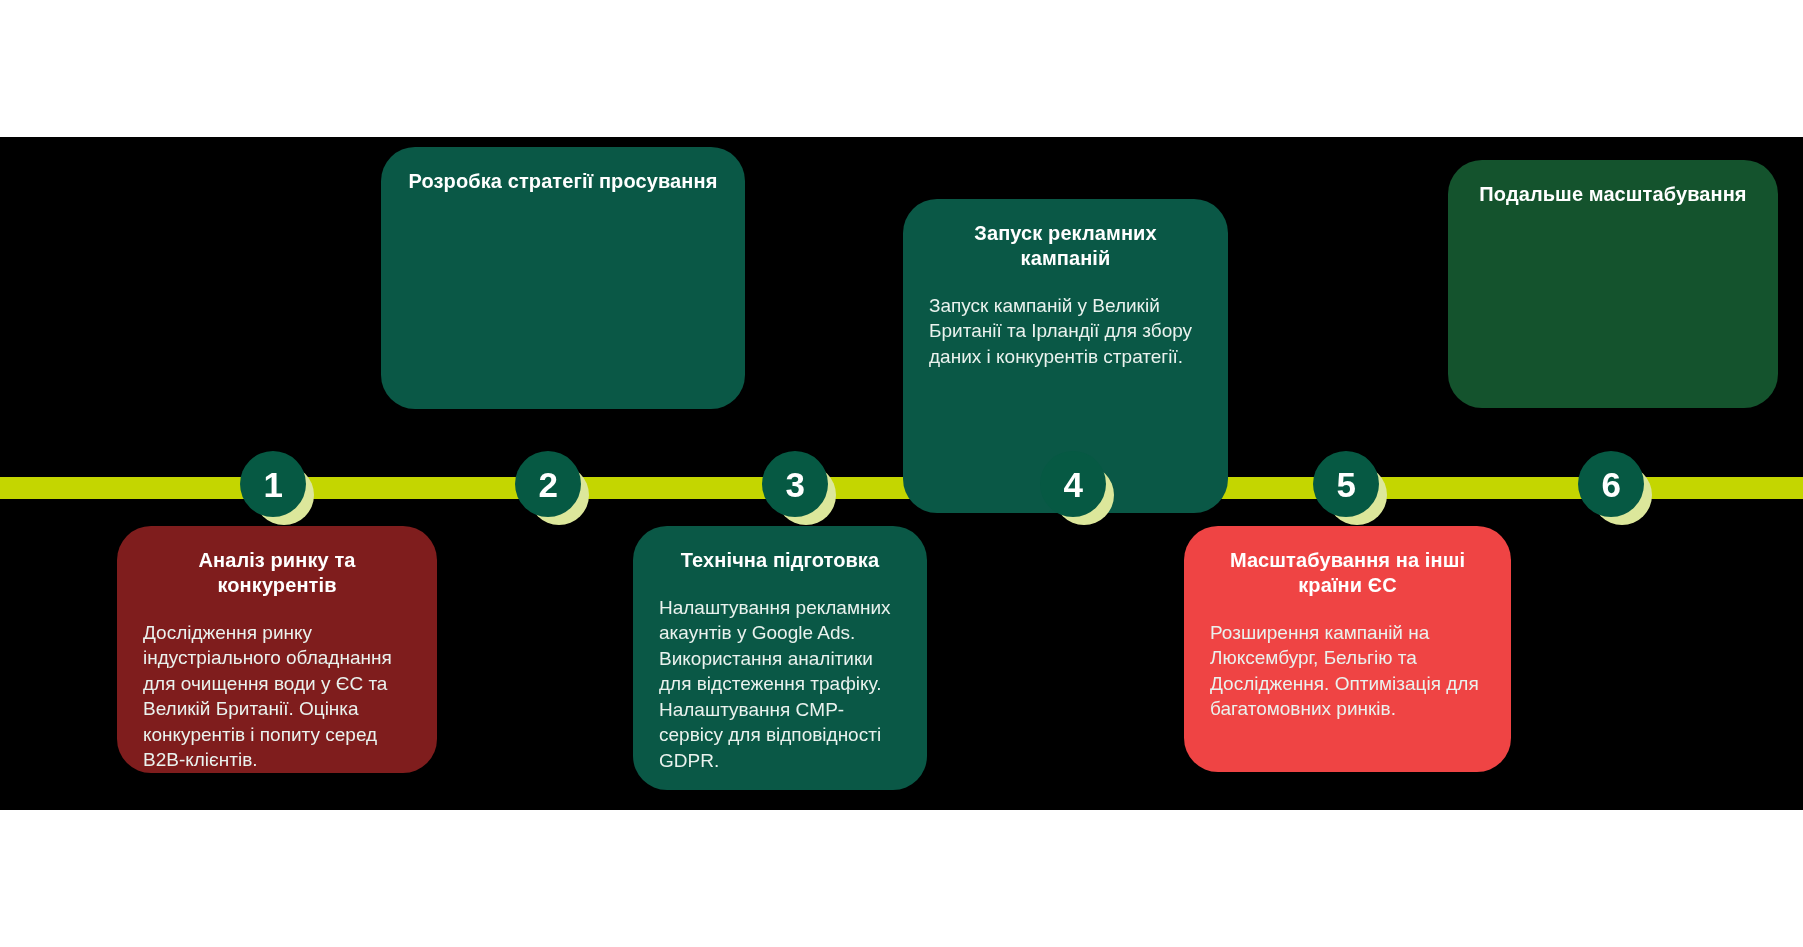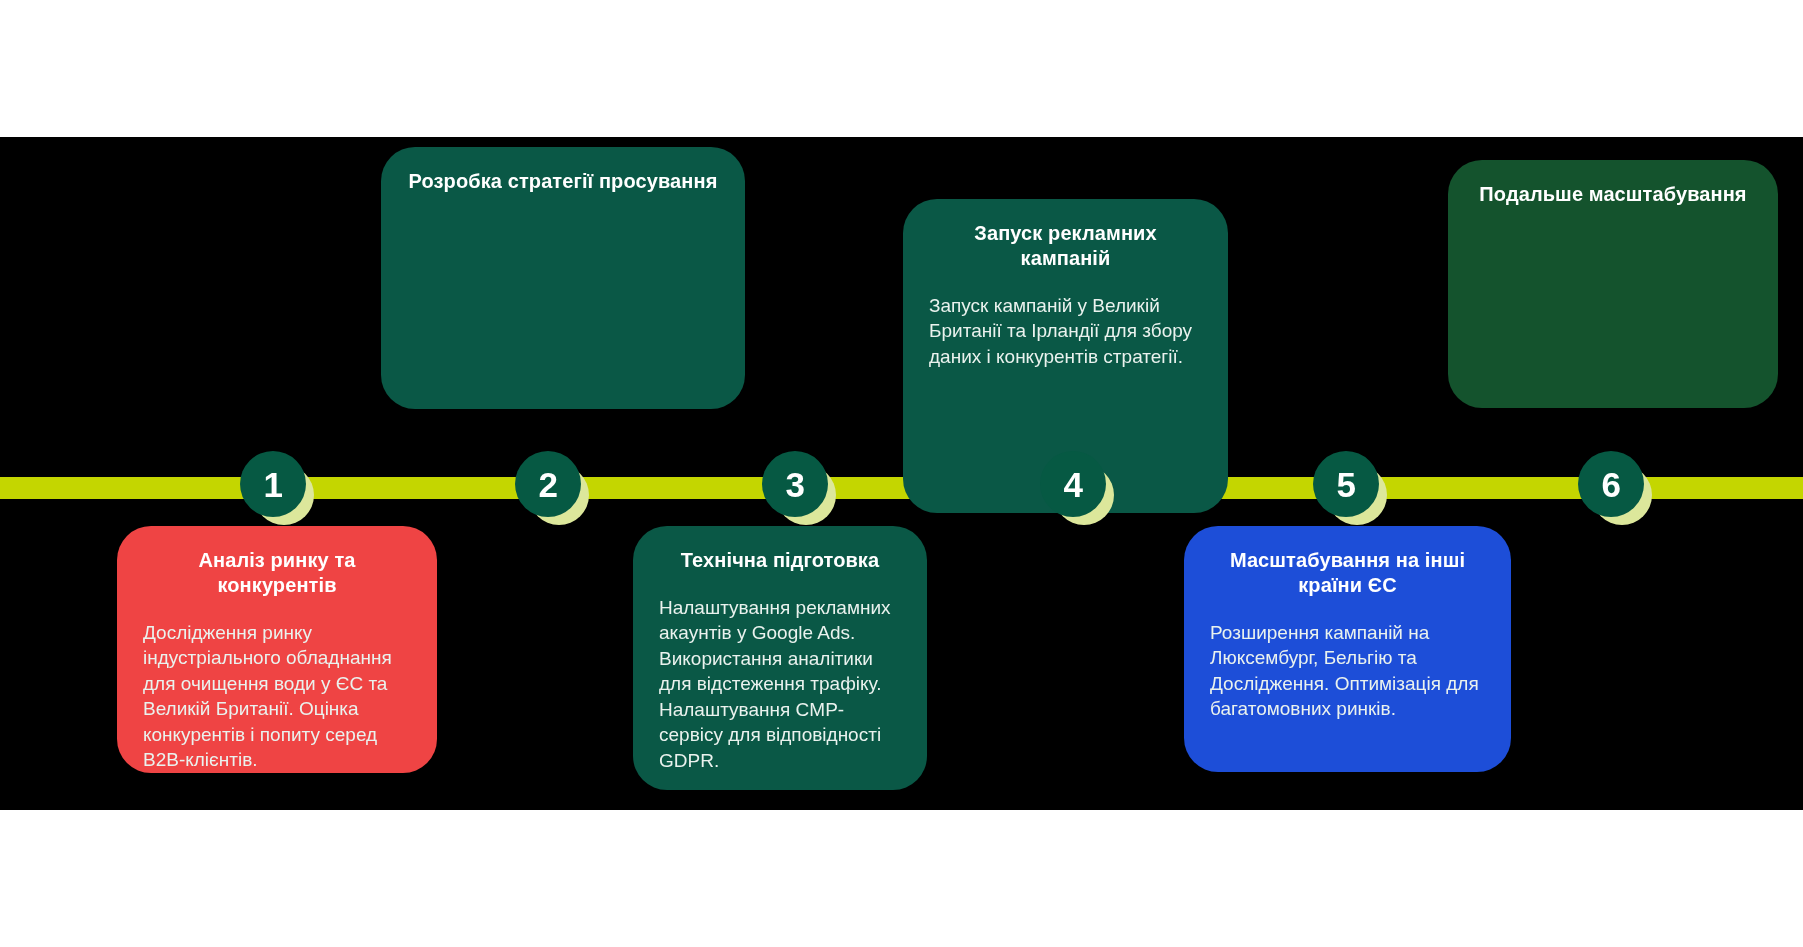--- a/index.html
+++ b/index.html
@@ -131,31 +131,31 @@
 
     <div class="card top card-4" style="background: rgb(10, 88, 70);">
       <div class="card-title">Запуск рекламних кампаній</div>
       <div class="card-body">Запуск кампаній у Великій Британії та Ірландії для збору даних і конкурентів стратегії.</div>
     </div>
 
     <div class="card top card-6" style="background: #14532d;">
       <div class="card-title">Подальше масштабування</div>
     </div>
 
-    <div class="card bottom card-1" style="background: #ef4444;">
+    <div class="card bottom card-1" style="background: #7f1d1d;">
       <div class="card-title">Аналіз ринку та конкурентів</div>
       <div class="card-body">Дослідження ринку індустріального обладнання для очищення води у ЄС та Великій Британії. Оцінка конкурентів і попиту серед B2B-клієнтів.</div>
     </div>
 
     <div class="card bottom card-3" style="background: rgb(10, 88, 70);">
       <div class="card-title">Технічна підготовка</div>
       <div class="card-body">Налаштування рекламних акаунтів у Google Ads. Використання аналітики для відстеження трафіку. Налаштування CMP-сервісу для відповідності GDPR.</div>
     </div>
 
-    <div class="card bottom card-5" style="background: #1d4ed8;">
+    <div class="card bottom card-5" style="background: #ef4444;">
       <div class="card-title">Масштабування на інші країни ЄС</div>
       <div class="card-body">Розширення кампаній на Люксембург, Бельгію та Дослідження. Оптимізація для багатомовних ринків.</div>
     </div>
 
     <div class="marker" style="left:240px;">
       <div class="halo" style="background: rgb(220, 231, 155);"></div>
       <div class="disc" style="background: rgb(6, 89, 67);">
         <span class="num">1</span>
       </div>
     </div>

